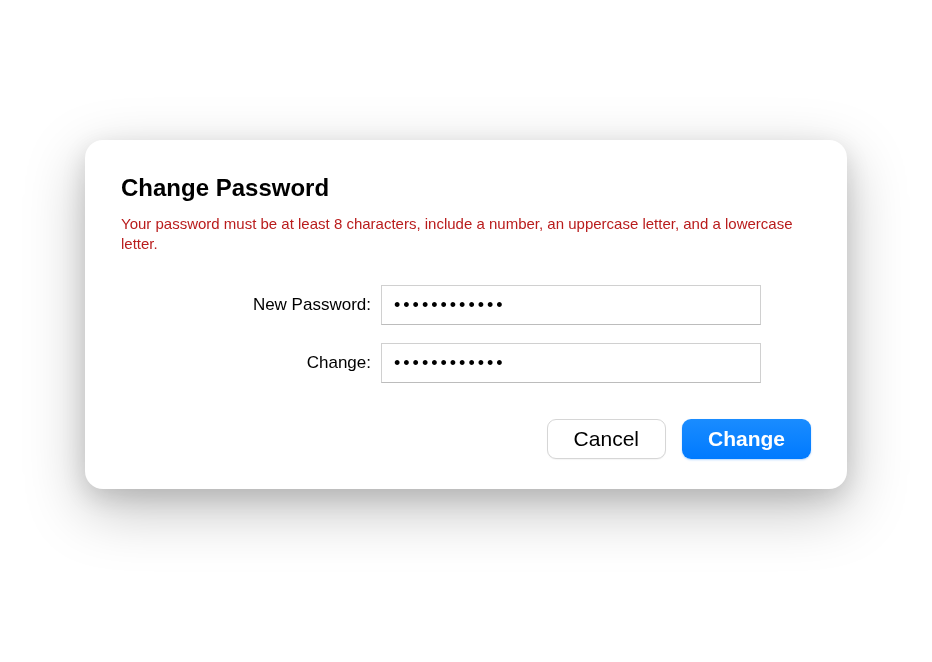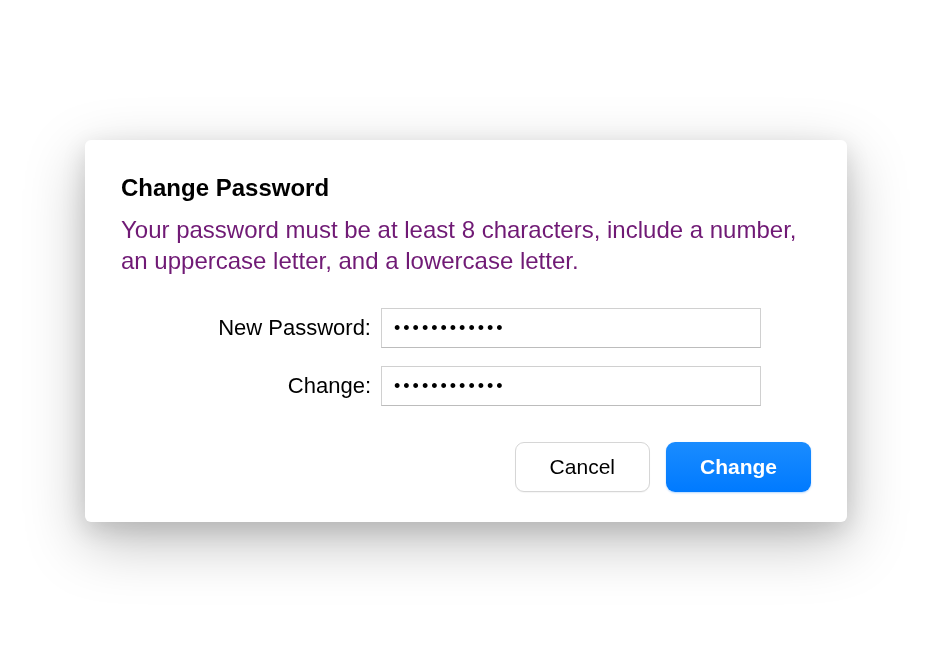--- a/index.html
+++ b/index.html
@@ -15,46 +15,46 @@
       position: relative;
       border-radius: 24px;
       overflow: hidden;
     }
     .dialog {
       position: absolute;
       top: 140px;
       left: 85px;
       width: 762px;
       background: #ffffff;
-      border-radius: 6px;
+      border-radius: 18px;
       box-shadow: 0 20px 60px rgba(0,0,0,0.25), 0 8px 24px rgba(0,0,0,0.12);
       padding: 34px 36px 30px 36px;
     }
     .dialog-title {
       font-size: 24px;
       font-weight: 700;
       color: #000000;
       margin-bottom: 12px;
     }
     .dialog-description {
-      font-size: 24px;
+      font-size: 15px;
       font-weight: 400;
-      color: #701a75;
+      color: #b91c1c;
       line-height: 1.3;
       margin-bottom: 32px;
     }
     .form-row {
       display: flex;
       align-items: center;
       margin-bottom: 18px;
     }
     .form-label {
       width: 260px;
       text-align: right;
-      font-size: 22px;
+      font-size: 17px;
       color: #000000;
       padding-right: 10px;
     }
     .form-input {
       flex: 0 0 380px;
       height: 40px;
       border: 1px solid #d0d0d0;
       border-bottom: 1px solid #bcbcbc;
       background: #ffffff;
       font-size: 18px;
@@ -62,22 +62,22 @@
       letter-spacing: 3px;
       font-family: inherit;
     }
     .button-row {
       display: flex;
       justify-content: flex-end;
       gap: 16px;
       margin-top: 36px;
     }
     .btn {
-      height: 50px;
-      padding: 0 34px;
+      height: 40px;
+      padding: 0 26px;
       font-size: 21px;
       border-radius: 9px;
       cursor: pointer;
       font-family: inherit;
       min-width: 118px;
     }
     .btn-cancel {
       background: #ffffff;
       border: 1px solid #d6d6d6;
       color: #000000;

